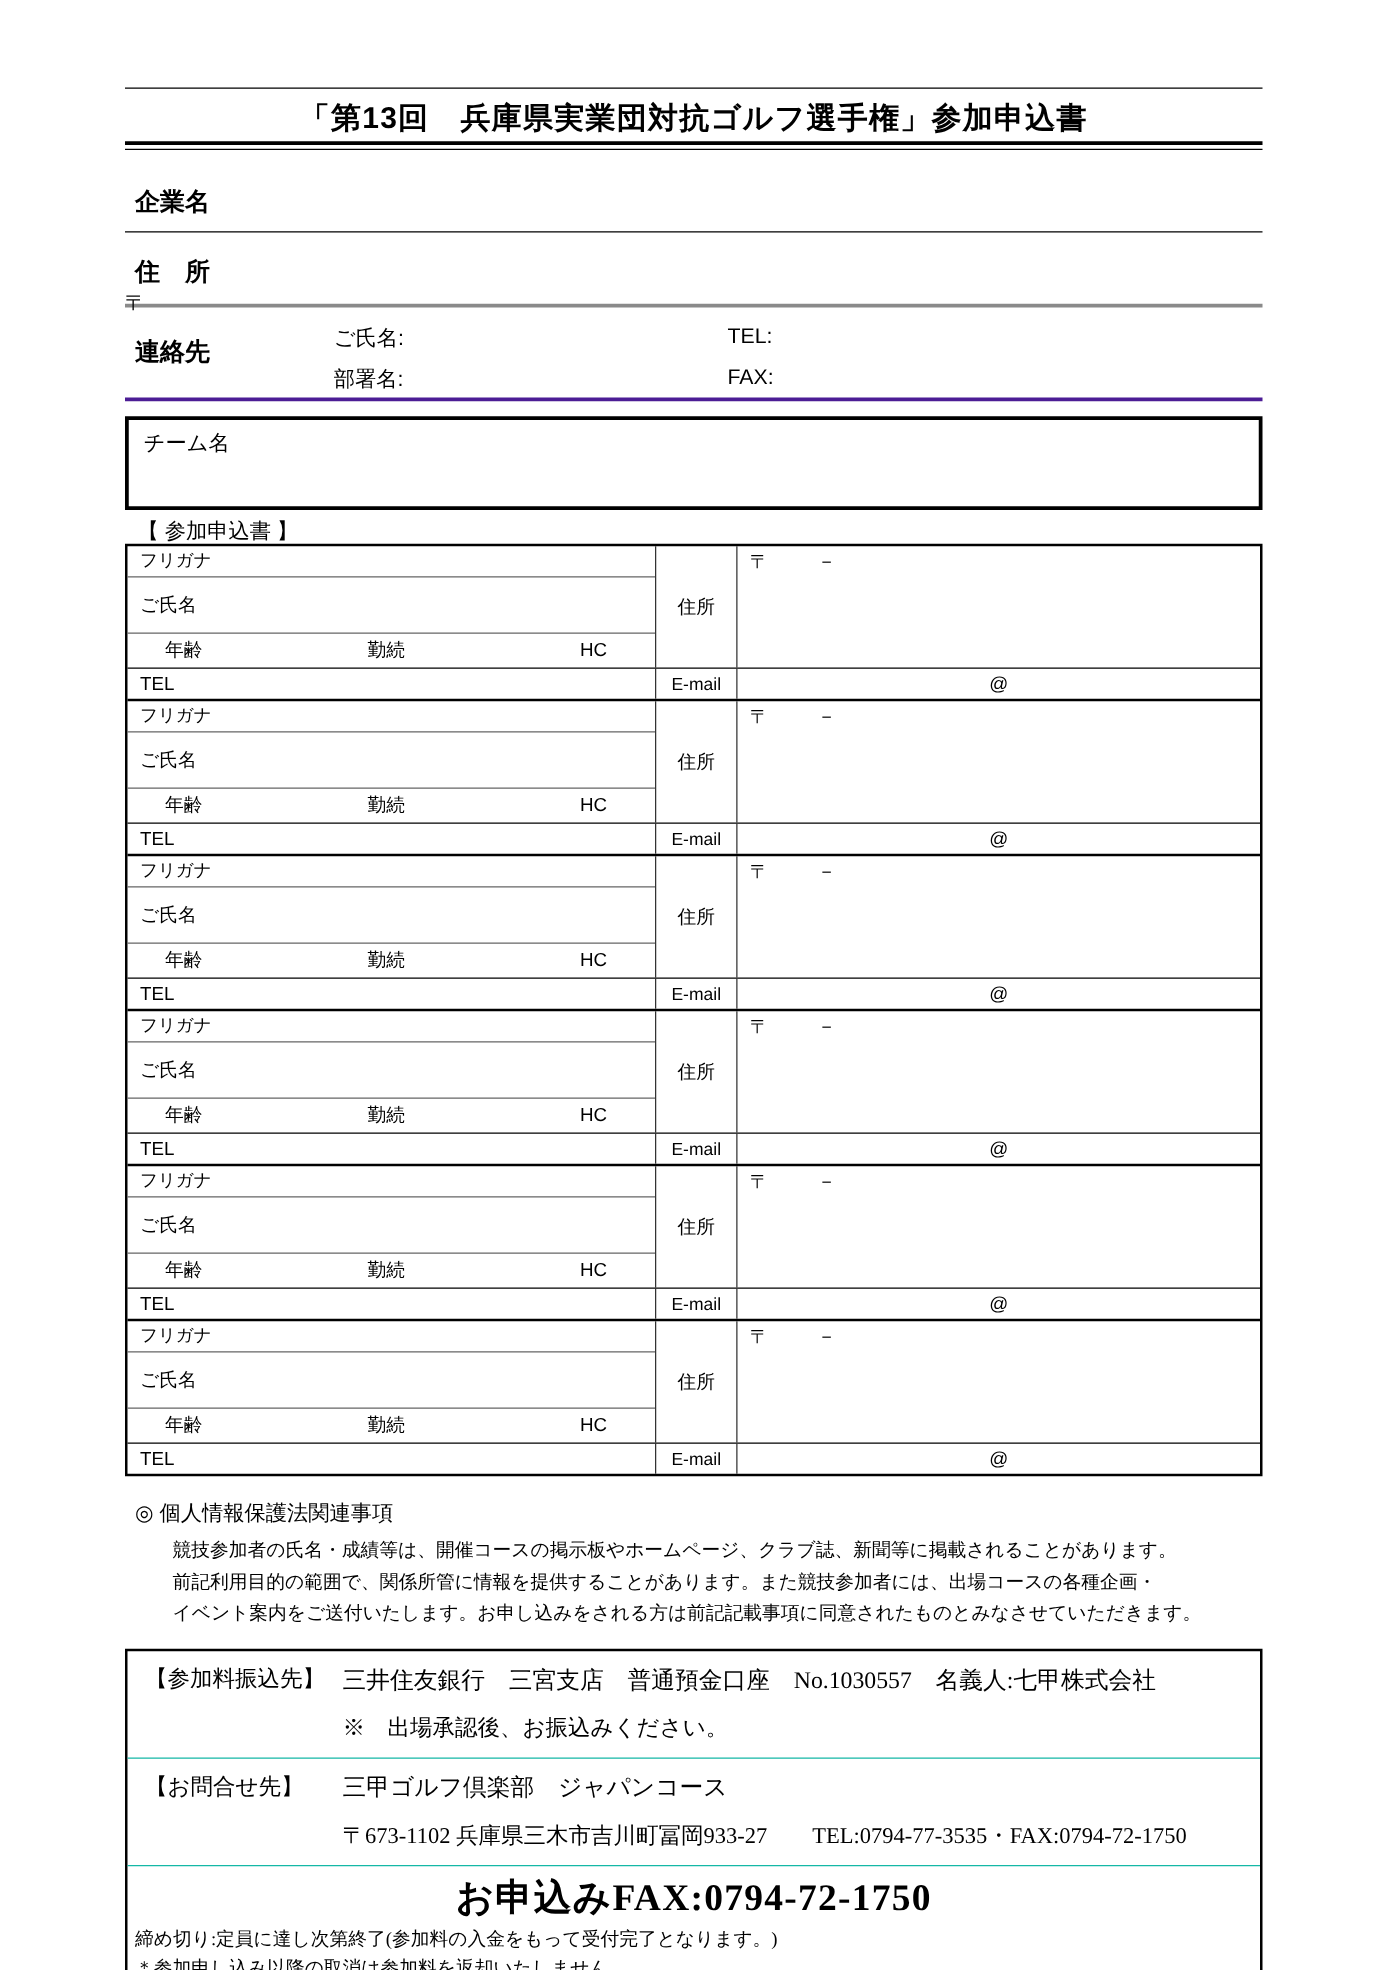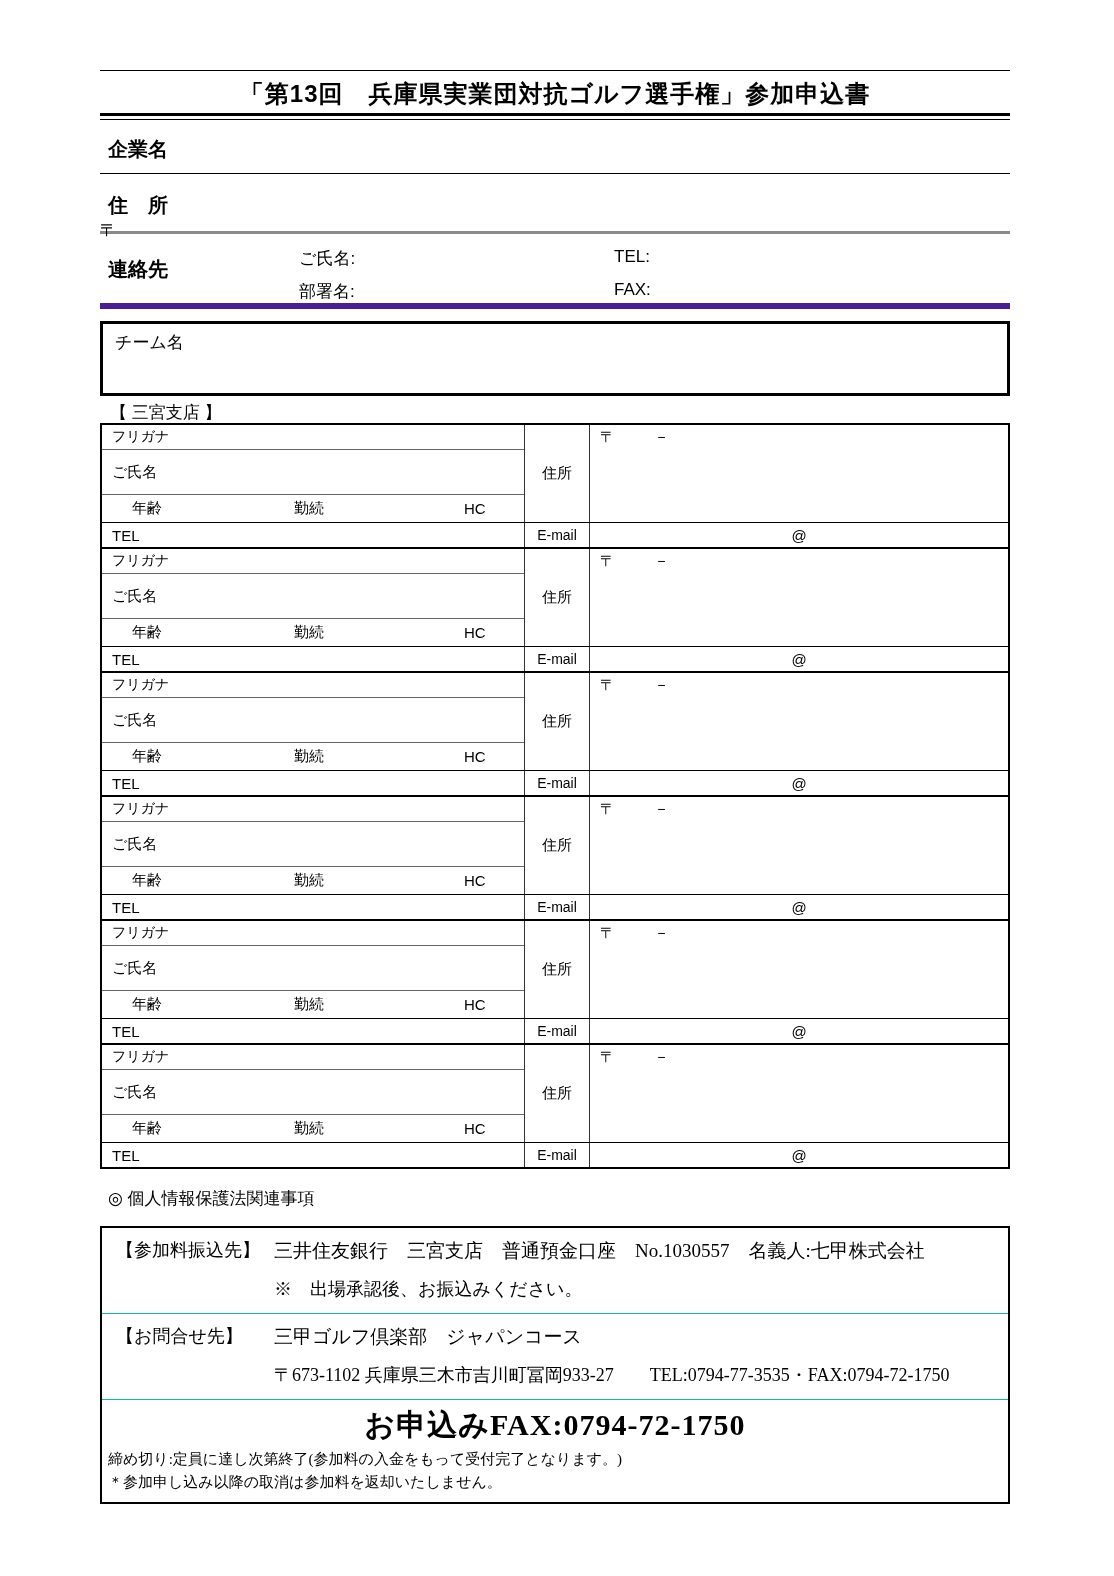--- a/index.html
+++ b/index.html
@@ -37,40 +37,39 @@
     border-bottom: 1px solid #000;
   }
 
   
   .field-label {
     font-size: 20px;
     font-weight: bold;
     padding-left: 8px;
   }
   .row-company {
-    margin-top: 16px;
+    margin-top: 28px;
     padding-bottom: 10px;
     border-bottom: 1px solid #000;
   }
   .row-address {
     display: flex;
     align-items: flex-start;
     padding-top: 10px;
     height: 60px;
     border-bottom: 3px solid #8a8a8a;
     flex-direction: column;
   }
   .row-address .field-label { width: 167px; padding-top: 8px; }
   .postal-mark { font-size: 17px; padding-top: 0; }
   .row-contact {
     display: flex;
     padding-top: 10px;
     height: 75px;
-    border-bottom: 6px solid #4c1d95;
-    gap: 32px;
+    border-bottom: 3px solid #4c1d95;
   }
   .row-contact .field-label { width: 167px; padding-top: 12px; }
   .contact-grid {
     flex: 1;
     display: grid;
     grid-template-columns: 315px 1fr;
     grid-template-rows: 33px 33px;
     font-size: 17px;
   }
   .contact-grid > div { padding-top: 3px; }
@@ -217,21 +216,21 @@
         <div>TEL:</div>
         <div>部署名:</div>
         <div>FAX:</div>
       </div>
     </div>
 
     <div class="team-box">
       <div class="team-label">チーム名</div>
     </div>
 
-    <div class="players-heading">【 三宮支店 】</div>
+    <div class="players-heading">【 参加申込書 】</div>
 
     <div class="players-table" id="players-table">
       <div class="player-block">
         <div class="cell c-furigana">フリガナ</div>
         <div class="cell c-name">ご氏名</div>
         <div class="cell c-age">
           <span class="w1">年齢</span>
           <span class="w2">勤続</span>
           <span>HC</span>
         </div>
@@ -331,20 +330,25 @@
           <span>〒</span>
           <span class="dash">−</span>
         </div>
         <div class="cell c-email-label">E-mail</div>
         <div class="cell c-email-value">@</div>
       </div>
     </div>
 
     <div class="privacy">
       <div class="privacy-heading">◎ 個人情報保護法関連事項</div>
+      <div class="privacy-lines">
+        <div>競技参加者の氏名・成績等は、開催コースの掲示板やホームページ、クラブ誌、新聞等に掲載されることがあります。</div>
+        <div>前記利用目的の範囲で、関係所管に情報を提供することがあります。また競技参加者には、出場コースの各種企画・</div>
+        <div>イベント案内をご送付いたします。お申し込みをされる方は前記記載事項に同意されたものとみなさせていただきます。</div>
+      </div>
     </div>
 
     <div class="footer-box">
       <div class="fb-row">
         <div class="fb-label">【参加料振込先】</div>
         <div class="fb-value-wrap">
           <div>三井住友銀行　三宮支店　普通預金口座　No.1030557　名義人:七甲株式会社</div>
           <div class="fb-subline">※　出場承認後、お振込みください。</div>
         </div>
       </div>

